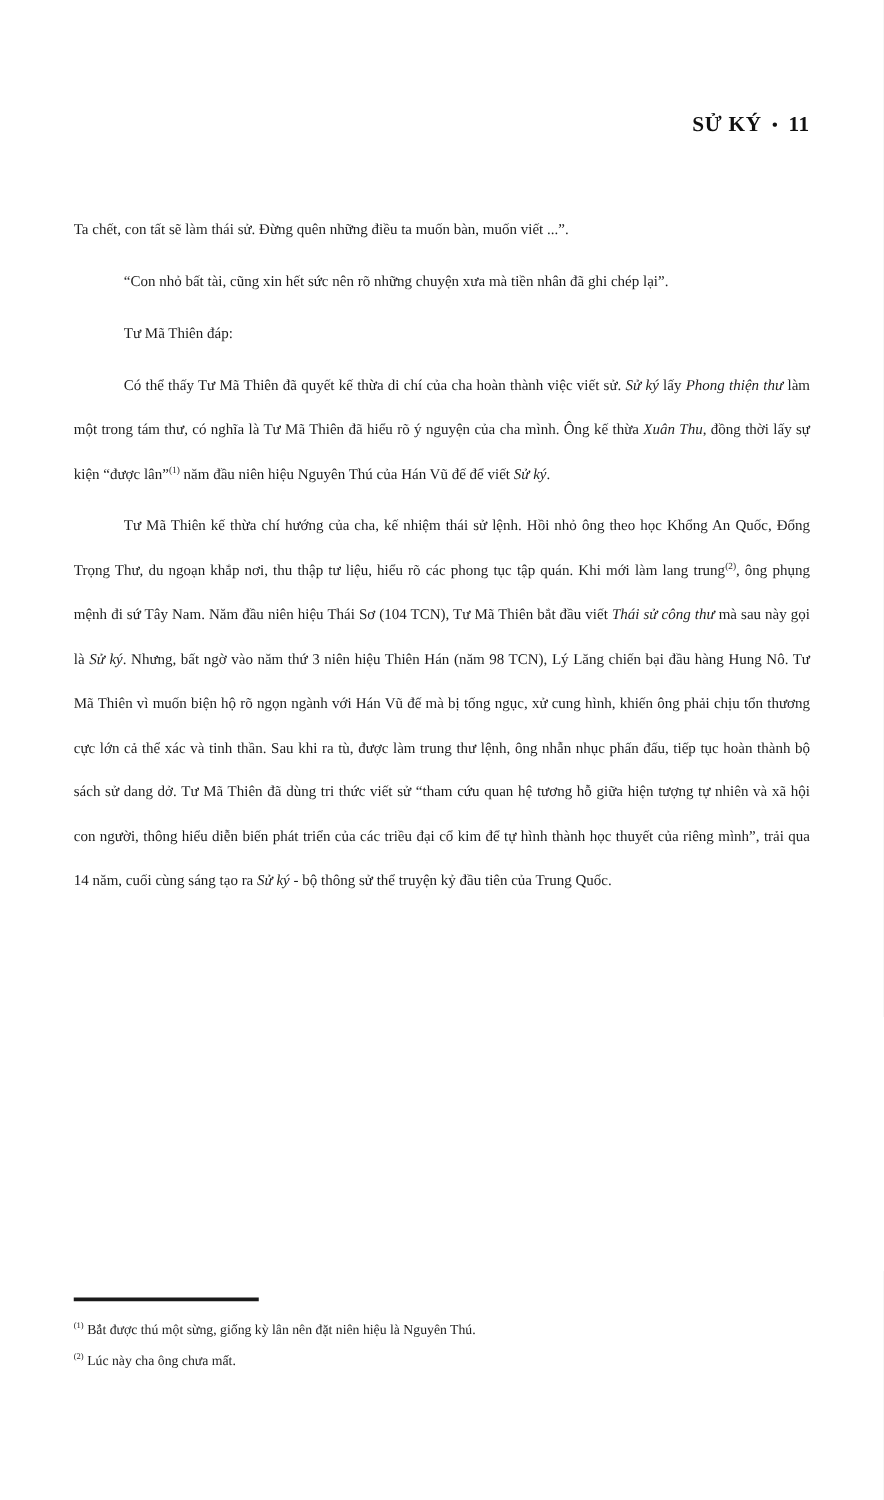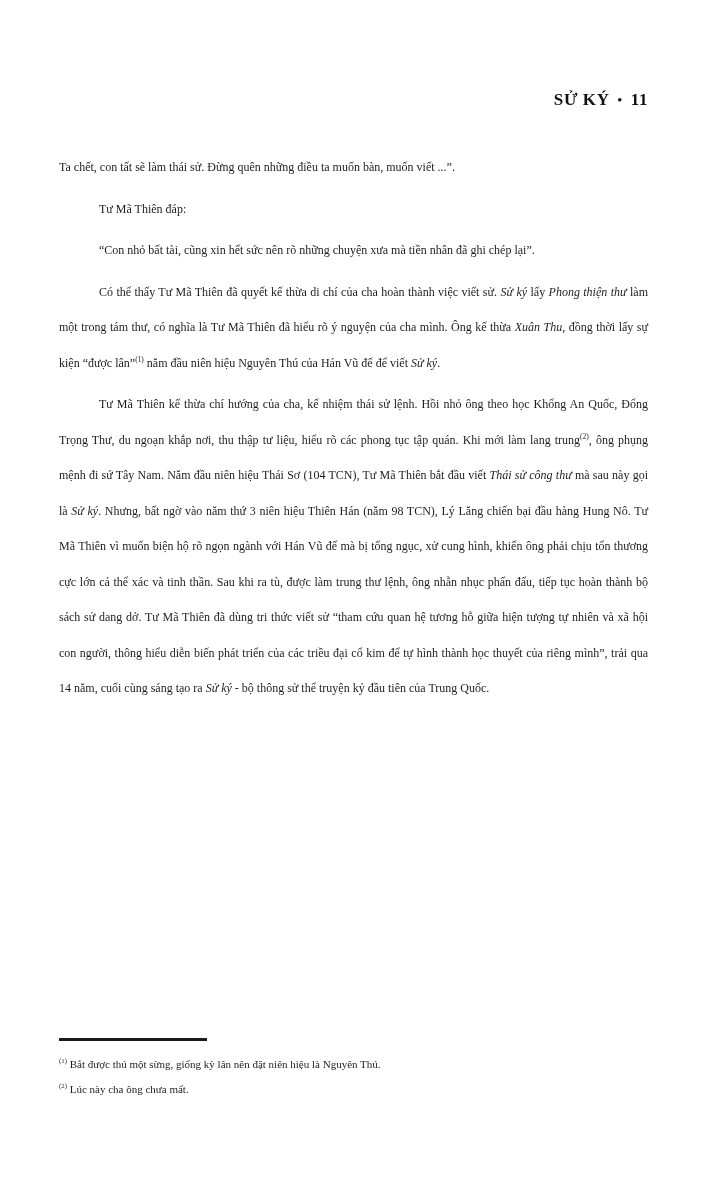--- a/index.html
+++ b/index.html
@@ -15,21 +15,21 @@
     color: #1d1d1d;
     overflow: hidden;
   }
   .header {
     text-align: right;
     font-weight: bold;
     font-size: 17px;
     letter-spacing: 0.6px;
     color: #111111;
     line-height: 20px;
-    margin-bottom: 40px;
+    margin-bottom: 56px;
   }
   .header .dot {
     display: inline-block;
     margin: 0 8px;
     font-size: 13px;
     vertical-align: 1px;
   }
   .body-paragraphs { }
   .para {
     font-size: 12px;
@@ -68,22 +68,22 @@
 <body>
 
 <div class="page">
 
   <div class="header">
     <span>SỬ KÝ</span><span class="dot">•</span><span>11</span>
   </div>
 
   <div class="body-paragraphs">
       <p class="para"><span>Ta chết, con tất sẽ làm thái sử. Đừng quên những điều ta muốn bàn, muốn viết ...”.</span></p>
+      <p class="para indent"><span>“Con nhỏ bất tài, cũng xin hết sức nên rõ những chuyện xưa mà tiền nhân đã ghi chép lại”.</span></p>
       <p class="para indent"><span>Tư Mã Thiên đáp:</span></p>
-      <p class="para indent"><span>“Con nhỏ bất tài, cũng xin hết sức nên rõ những chuyện xưa mà tiền nhân đã ghi chép lại”.</span></p>
       <p class="para indent"><span>Có thể thấy Tư Mã Thiên đã quyết kế thừa di chí của cha hoàn thành việc viết sử. </span><span class="it">Sử ký</span><span> lấy </span><span class="it">Phong thiện thư</span><span> làm một trong tám thư, có nghĩa là Tư Mã Thiên đã hiểu rõ ý nguyện của cha mình. Ông kế thừa </span><span class="it">Xuân Thu</span><span>, đồng thời lấy sự kiện “được lân”</span><sup>(1)</sup><span> năm đầu niên hiệu Nguyên Thú của Hán Vũ đế để viết </span><span class="it">Sử ký</span><span>.</span></p>
       <p class="para indent"><span>Tư Mã Thiên kế thừa chí hướng của cha, kế nhiệm thái sử lệnh. Hồi nhỏ ông theo học Khổng An Quốc, Đổng Trọng Thư, du ngoạn khắp nơi, thu thập tư liệu, hiểu rõ các phong tục tập quán. Khi mới làm lang trung</span><sup>(2)</sup><span>, ông phụng mệnh đi sứ Tây Nam. Năm đầu niên hiệu Thái Sơ (104 TCN), Tư Mã Thiên bắt đầu viết </span><span class="it">Thái sử công thư</span><span> mà sau này gọi là </span><span class="it">Sử ký</span><span>. Nhưng, bất ngờ vào năm thứ 3 niên hiệu Thiên Hán (năm 98 TCN), Lý Lăng chiến bại đầu hàng Hung Nô. Tư Mã Thiên vì muốn biện hộ rõ ngọn ngành với Hán Vũ đế mà bị tống ngục, xử cung hình, khiến ông phải chịu tổn thương cực lớn cả thể xác và tinh thần. Sau khi ra tù, được làm trung thư lệnh, ông nhẫn nhục phấn đấu, tiếp tục hoàn thành bộ sách sử dang dở. Tư Mã Thiên đã dùng tri thức viết sử “tham cứu quan hệ tương hỗ giữa hiện tượng tự nhiên và xã hội con người, thông hiểu diễn biến phát triển của các triều đại cổ kim để tự hình thành học thuyết của riêng mình”, trải qua 14 năm, cuối cùng sáng tạo ra </span><span class="it">Sử ký</span><span> - bộ thông sử thể truyện kỷ đầu tiên của Trung Quốc.</span></p>
     </div>
 
   <div class="footnote-area">
     <div class="fn-rule"></div>
     <div>
         <div class="footnote"><sup>(1)</sup><span> Bắt được thú một sừng, giống kỳ lân nên đặt niên hiệu là Nguyên Thú.</span></div>
         <div class="footnote"><sup>(2)</sup><span> Lúc này cha ông chưa mất.</span></div>
       </div>

